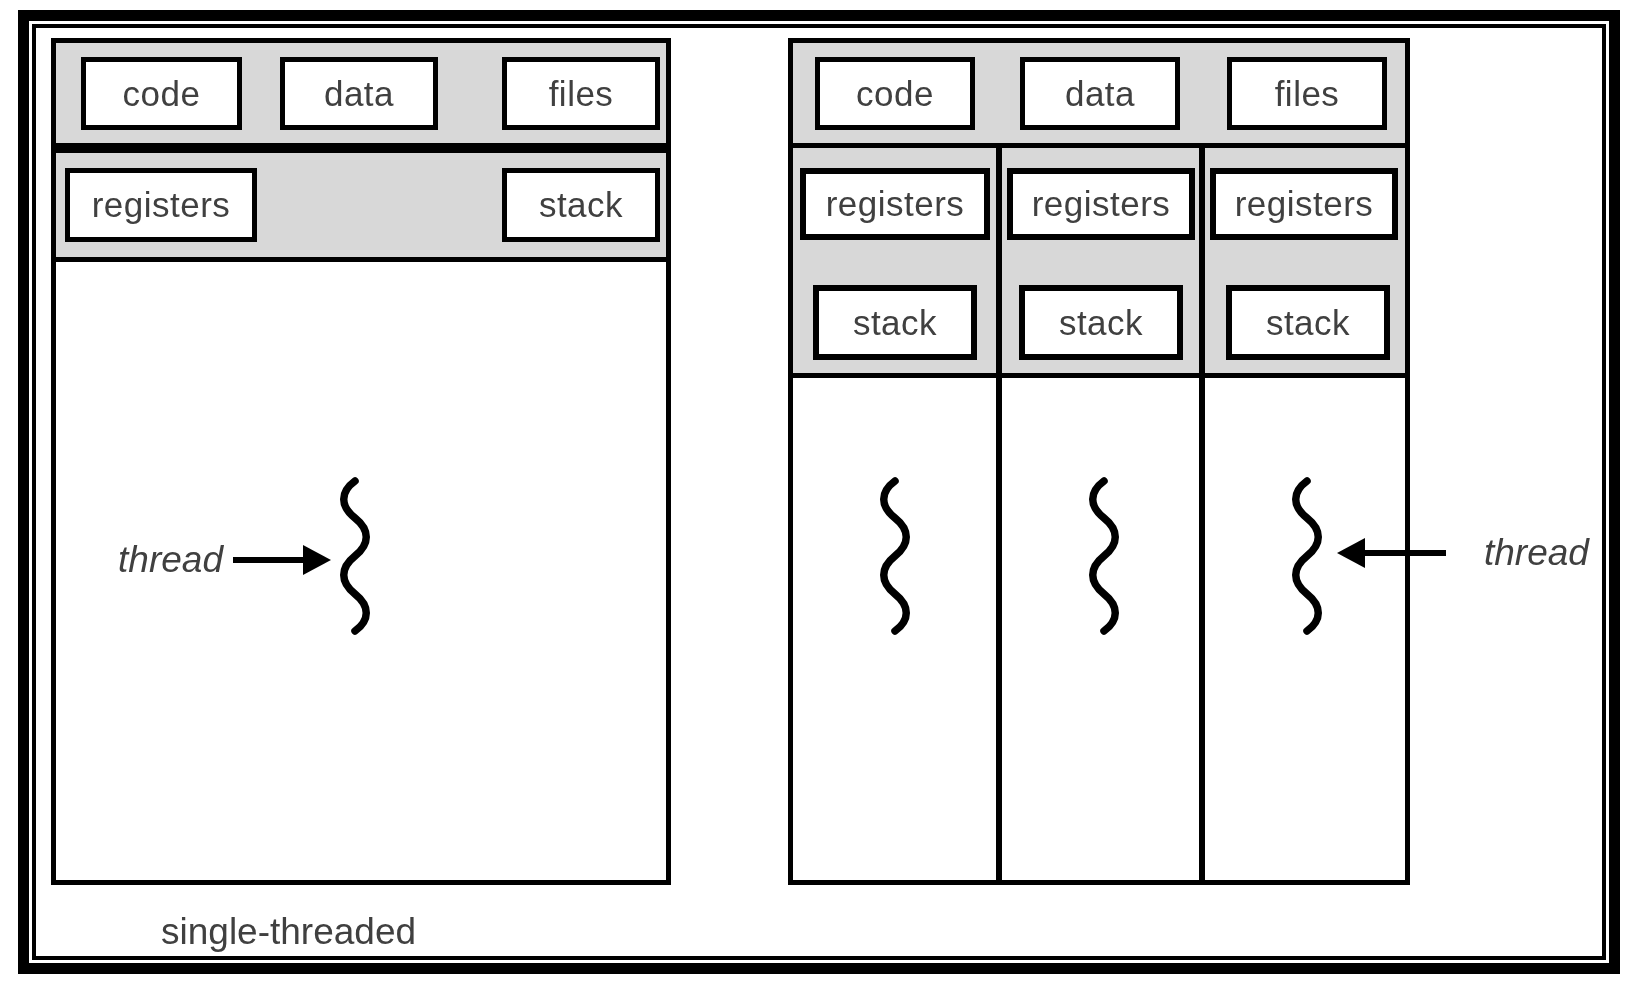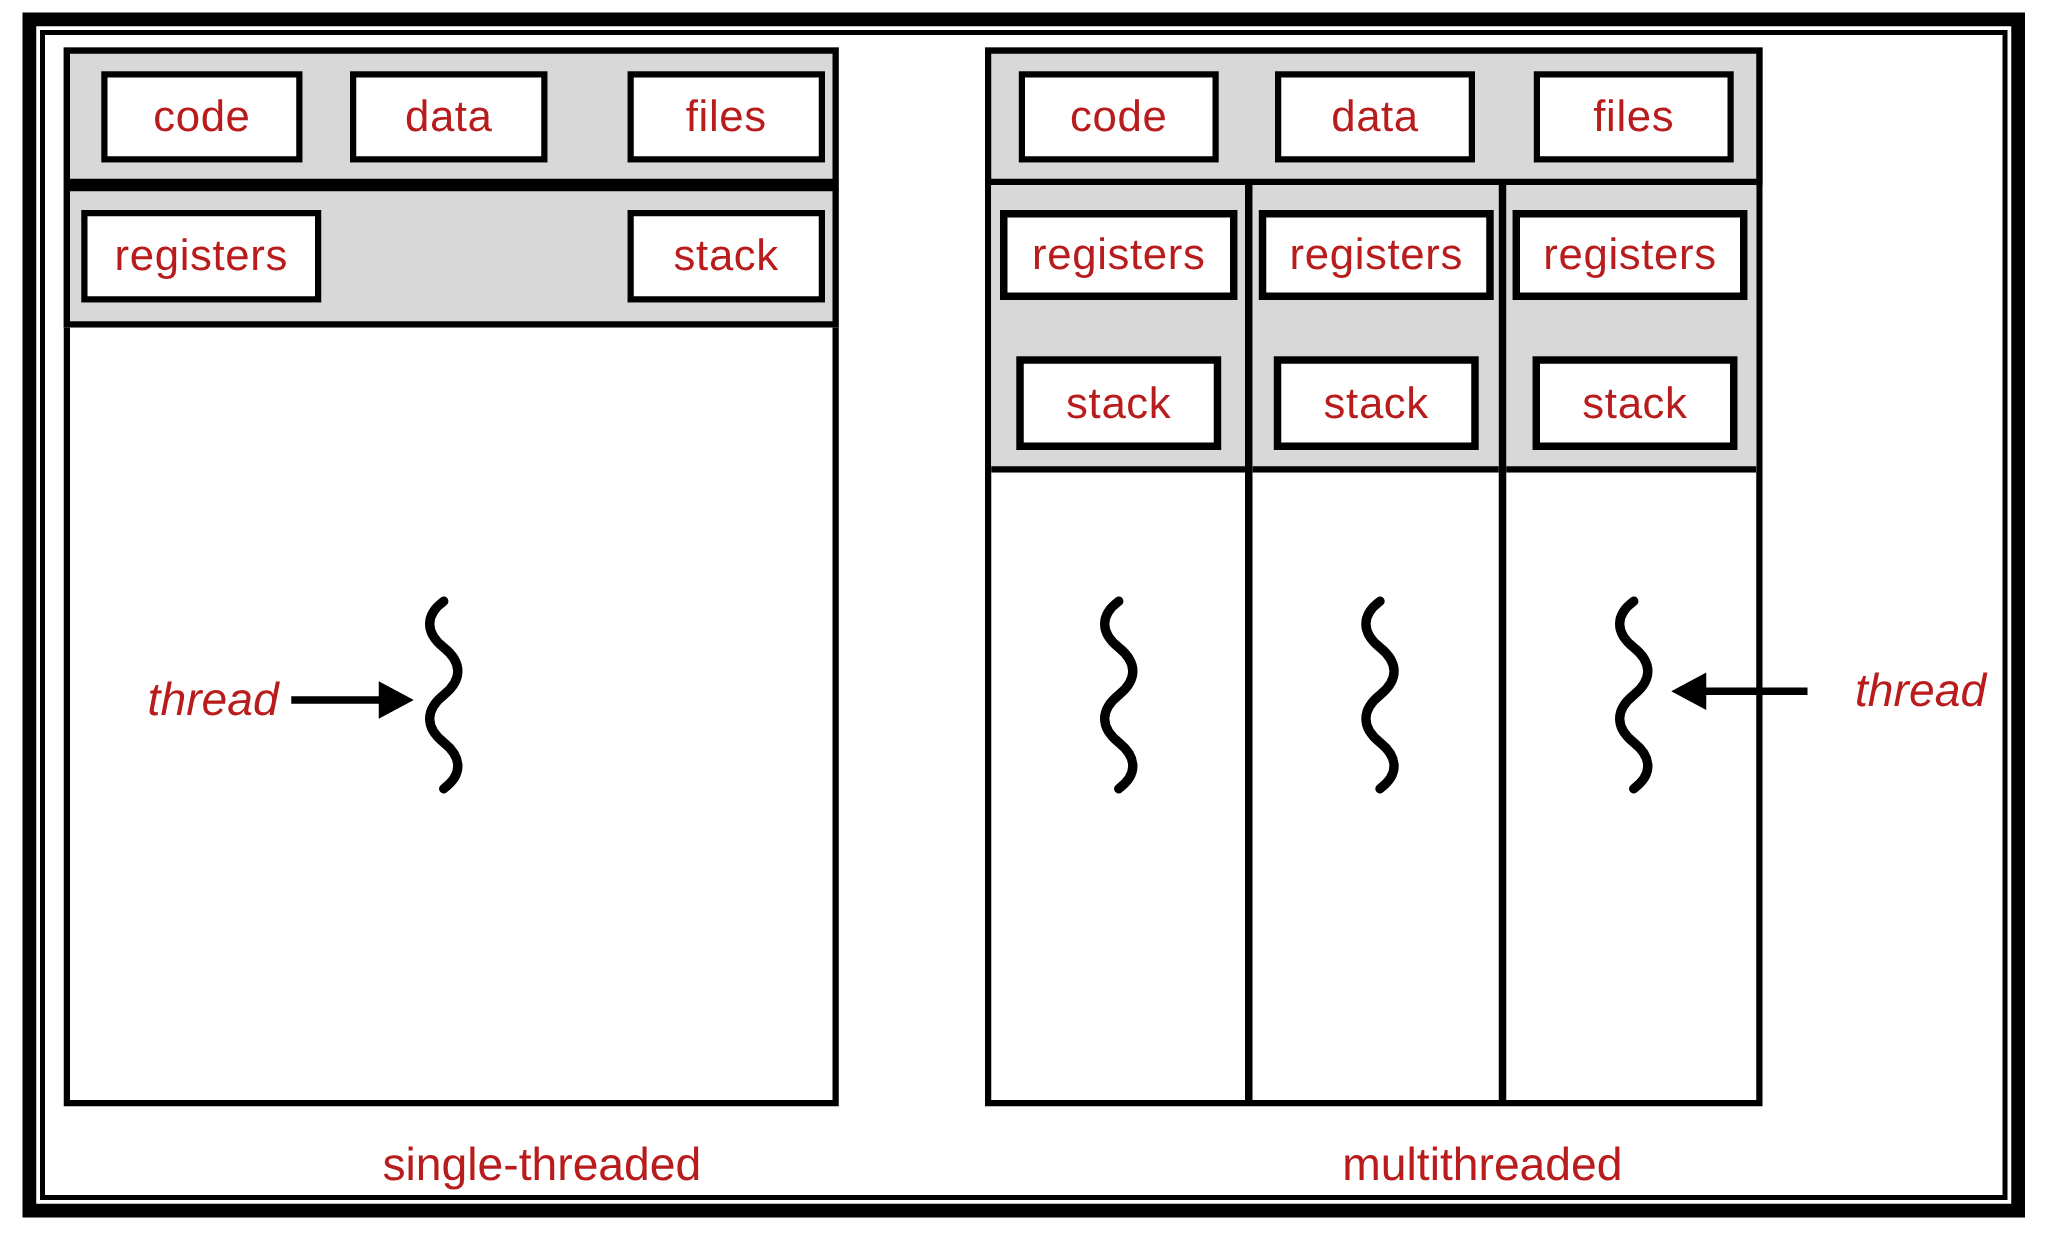--- a/index.html
+++ b/index.html
@@ -1,29 +1,29 @@
 <!DOCTYPE html>
 <html><head>
 <meta charset="utf-8">
 <style>
   html,body{margin:0;padding:0;background:#fff;}
   .stage{position:relative;width:1649px;height:1000px;background:#fff;
-         font-family:"Liberation Sans",sans-serif;color:#b91c1c;overflow:hidden;}
+         font-family:"Liberation Sans",sans-serif;color:#404040;overflow:hidden;}
   .stage > *{position:absolute;box-sizing:border-box;}
   .frame-outer{left:18px;top:10px;width:1602px;height:964px;border:11px solid #000;}
   .frame-inner{position:absolute;left:3px;top:3px;right:3px;bottom:3px;border:4px solid #000;}
   .panel{border:5px solid #000;background:#fff;}
   .band{background:#d8d8d8;border:5px solid #000;}
   .colhead{background:#d8d8d8;border-bottom:5px solid #000;}
   .vdiv{background:#000;}
   .wbox{background:#fff;border:5px solid #000;display:flex;align-items:center;
         justify-content:center;font-size:35px;letter-spacing:0.5px;}
   .wbox.thick{border-width:6px;}
   .lbl{font-size:37px;line-height:40px;white-space:nowrap;font-style:italic;}
-  .caption{font-size:37px;line-height:42px;text-align:right;white-space:nowrap;}
+  .caption{font-size:37px;line-height:42px;text-align:left;white-space:nowrap;}
   .aline{background:#000;}
   .ahead-right{width:0;height:0;border-top:15px solid transparent;
                border-bottom:15px solid transparent;border-left:28px solid #000;}
   .ahead-left{width:0;height:0;border-top:15px solid transparent;
               border-bottom:15px solid transparent;border-right:28px solid #000;}
 </style>
 </head>
 <body>
 
 <div class="stage">
@@ -82,15 +82,14 @@
     <path d="M22 5 C7 16 7 30 22 42 C37 54 37 68 22 80 C7 92 7 106 22 118 C37 130 37 144 22 155" fill="none" stroke="#000" stroke-width="7.5" stroke-linecap="round"></path>
   </svg>
   <svg style="left:1285px;top:476px" width="44" height="160" viewBox="0 0 44 160">
     <path d="M22 5 C7 16 7 30 22 42 C37 54 37 68 22 80 C7 92 7 106 22 118 C37 130 37 144 22 155" fill="none" stroke="#000" stroke-width="7.5" stroke-linecap="round"></path>
   </svg>
 
   <div class="ahead-left" style="left:1337px;top:538px"></div>
   <div class="aline" style="left:1363px;top:550px;width:83px;height:6px"></div>
   <div class="lbl" style="left:1484px;top:533px;width:130px;text-align:left">thread</div>
 
-  <div class="caption" style="left:898px;top:911px;width:400px">multithreaded</div>
 
 </div>
 
 </body></html>

